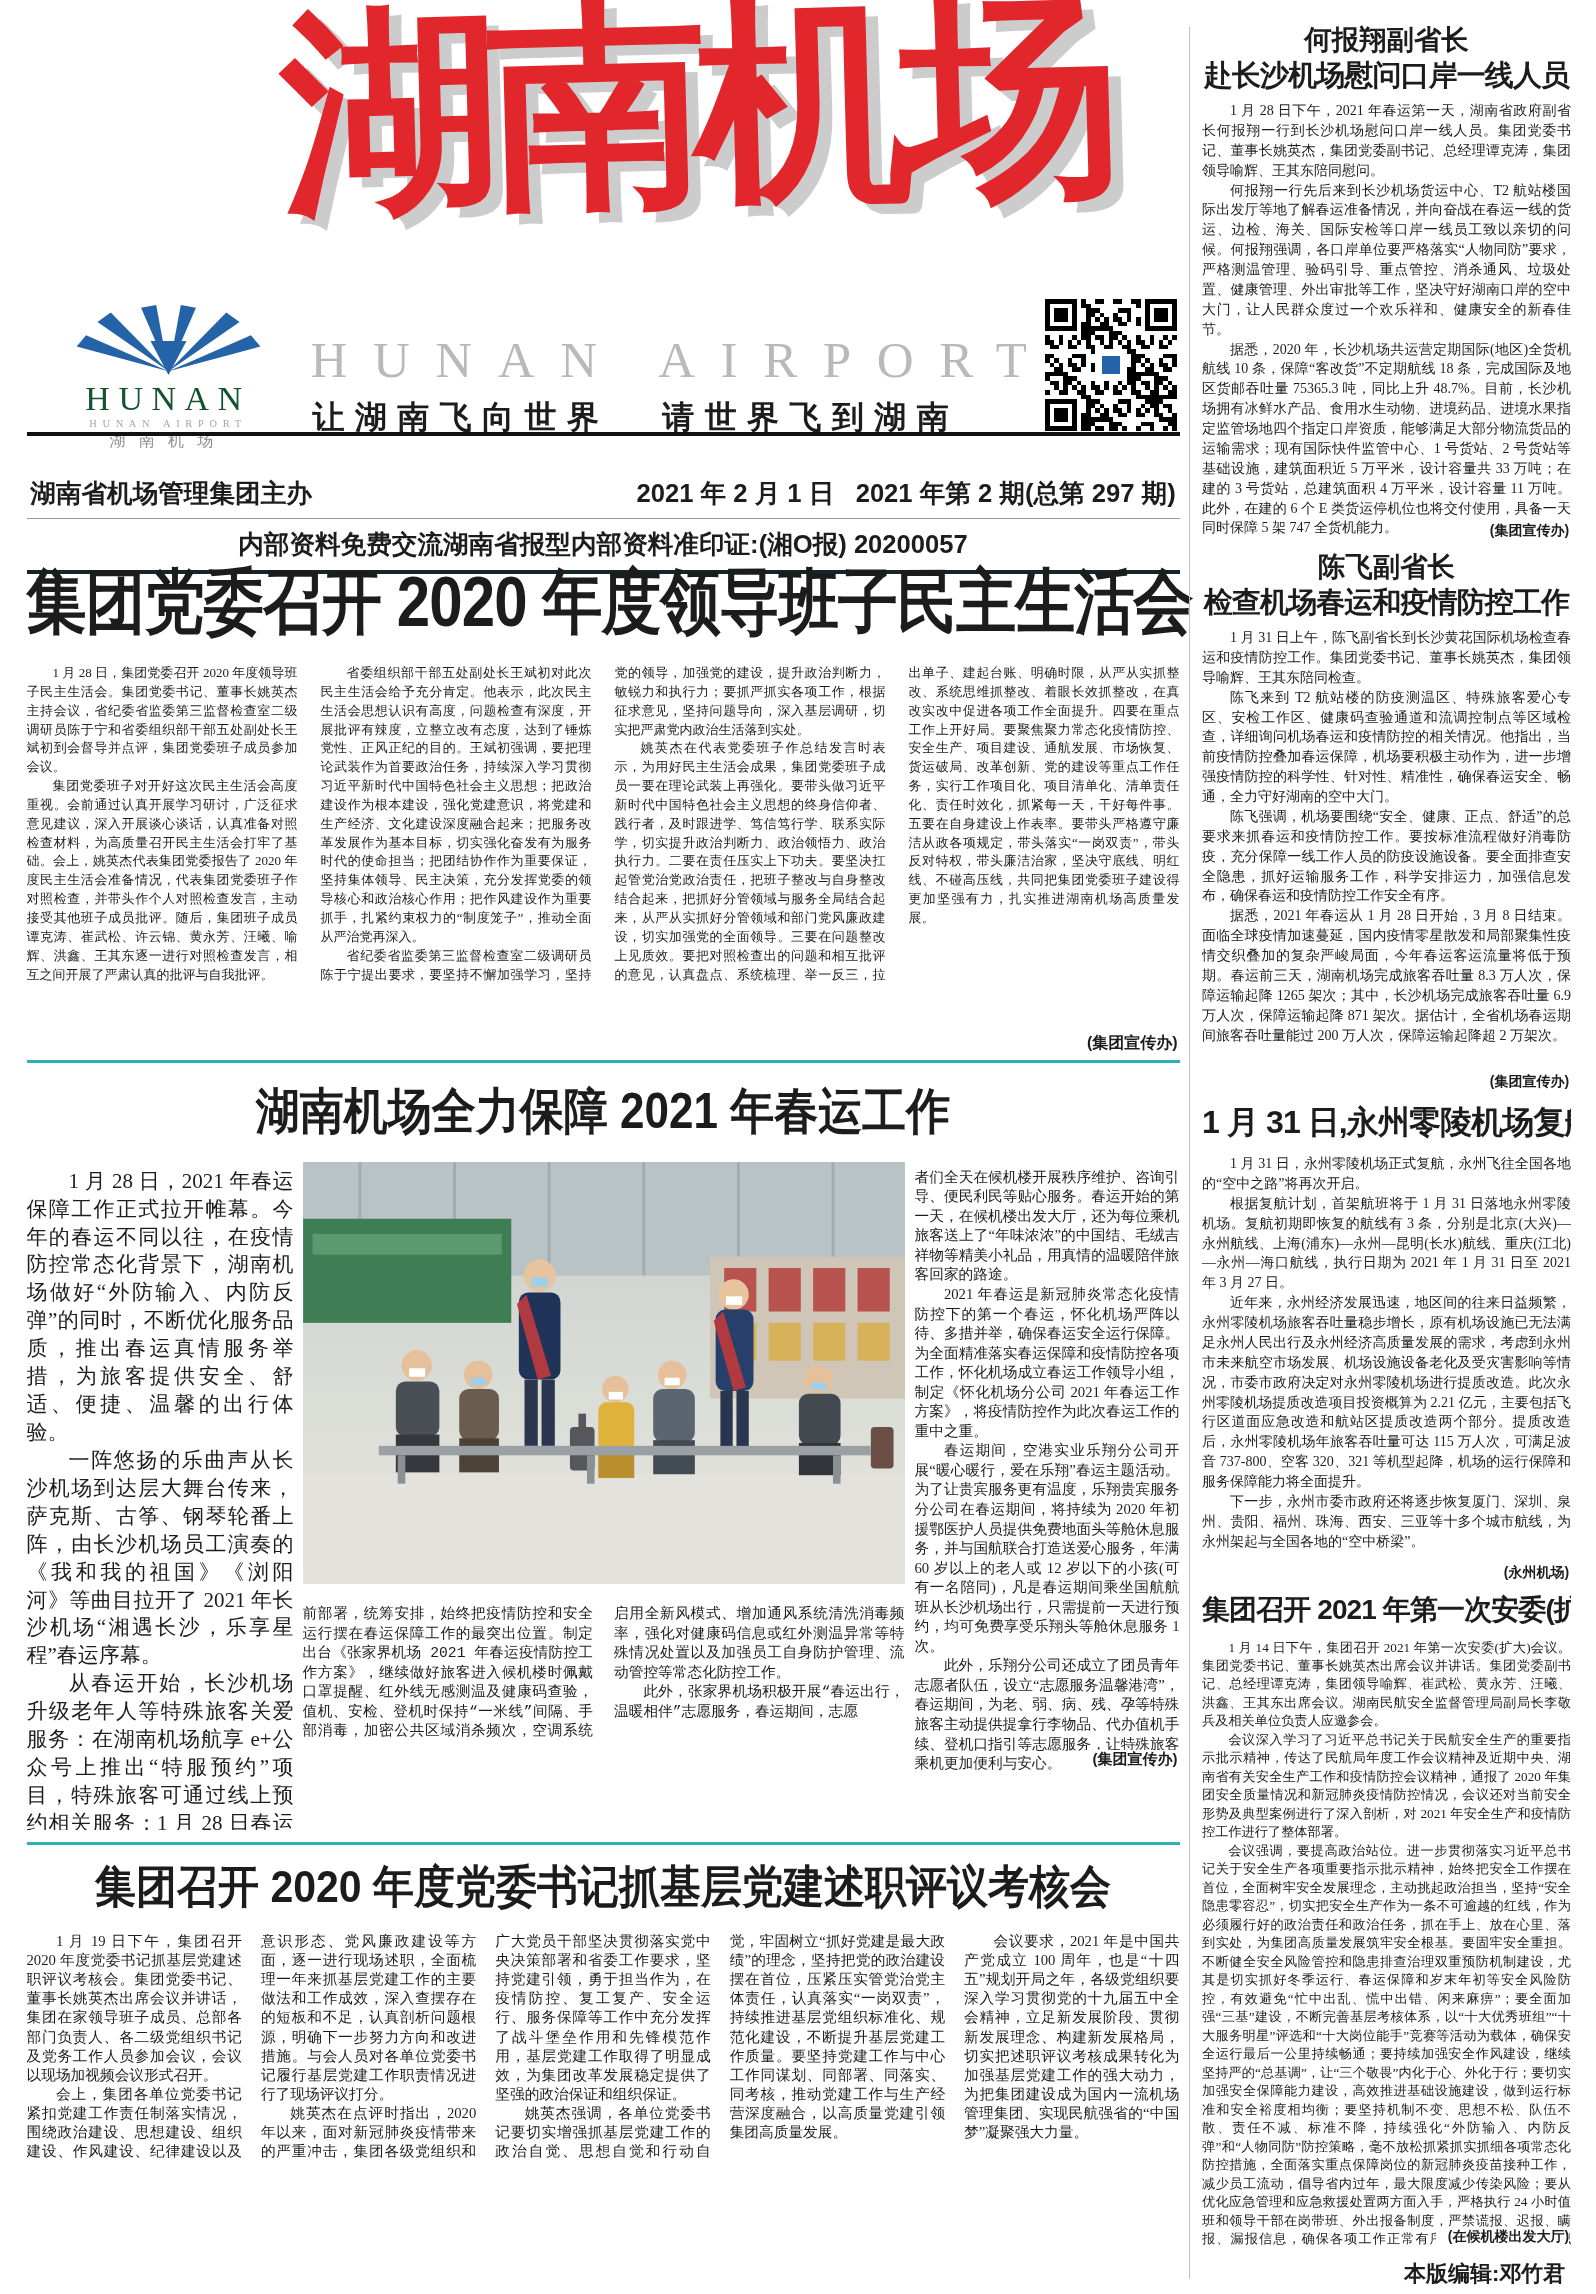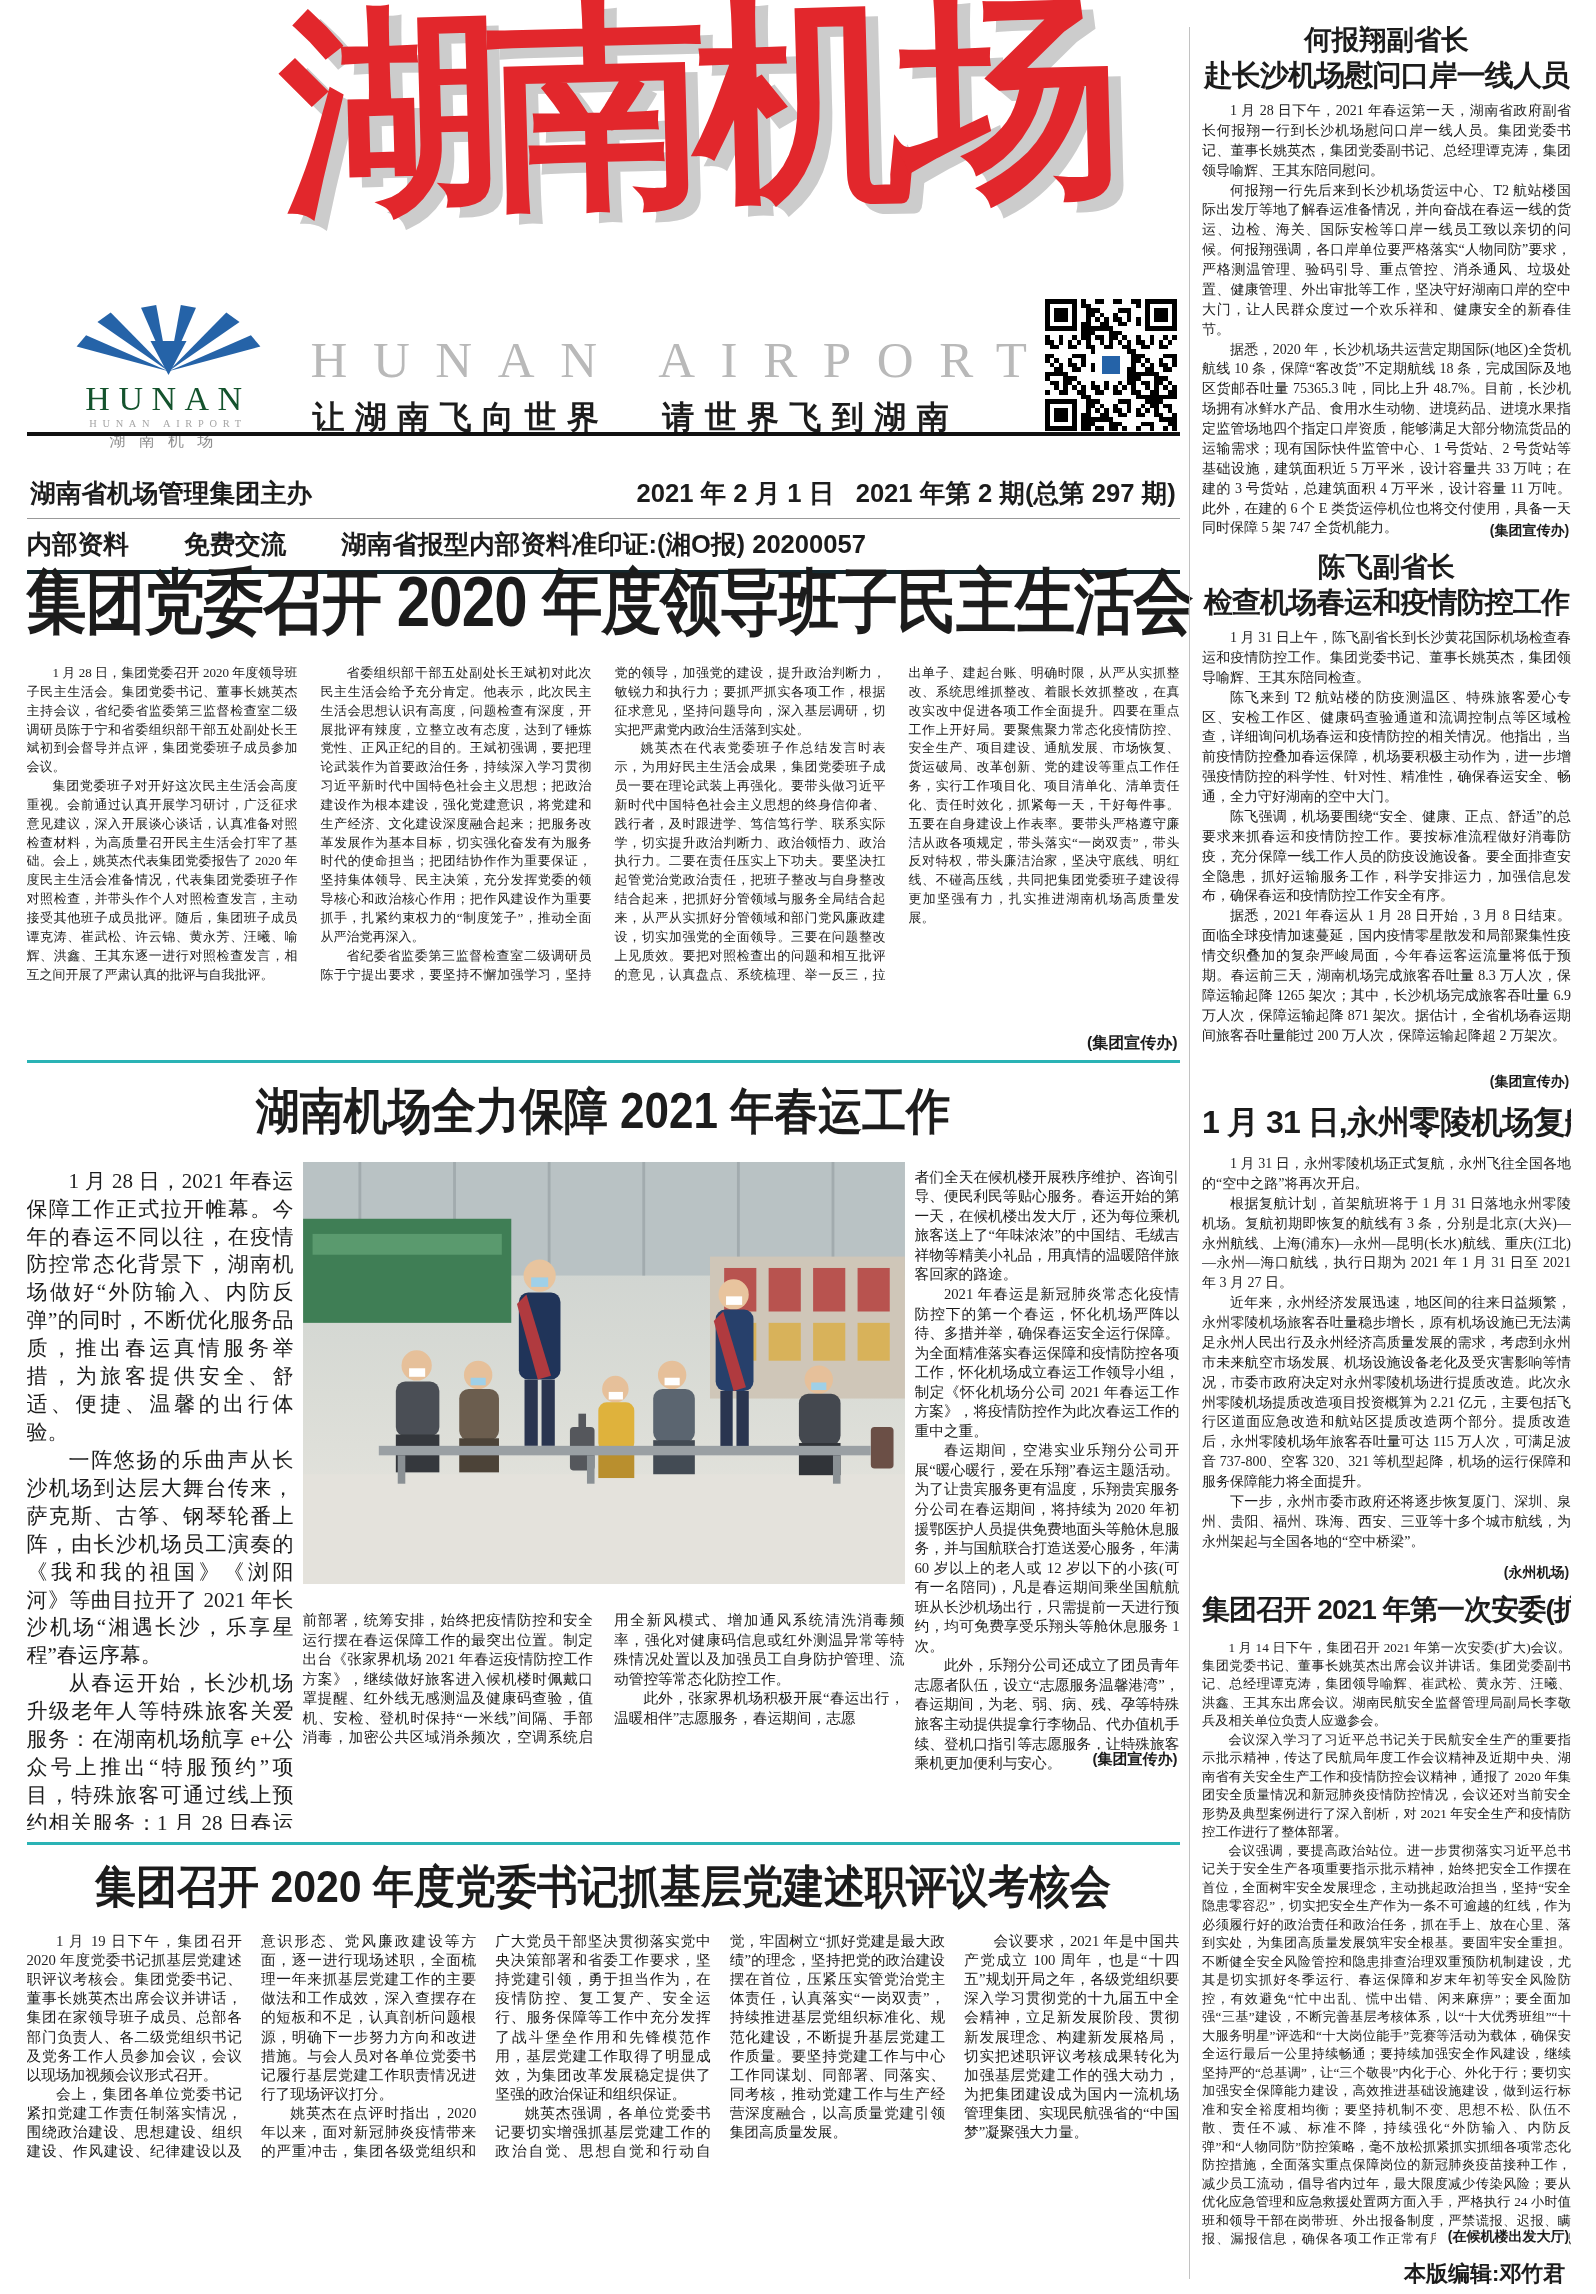--- a/index.html
+++ b/index.html
@@ -20,21 +20,21 @@
   .slogan{position:absolute;left:286px;top:377px;width:748px;font-size:32px;font-weight:bold;
           letter-spacing:10.4px;white-space:nowrap;}
   .slogan .gap{display:inline-block;width:53px;}
   .qr{position:absolute;right:1.9px;top:280px;width:134px;height:132px;}
   
   .infobar{position:absolute;left:26.5px;top:432px;width:1153px;}
   .infobar .rule-top{height:3.8px;background:#111;}
   .infobar .row1{display:flex;justify-content:space-between;align-items:center;padding:8.5px 3.8px 6.6px 3.8px;}
   .infobar .row1 span{font-size:25.6px;font-weight:bold;margin-top:32px;}
   .infobar .rule-mid{height:0.9px;background:#999;}
-  .infobar .row2{display:flex;justify-content:flex-start;gap:55px;padding:8.5px 0 7.6px 0;}
+  .infobar .row2{display:flex;justify-content:center;padding:8.5px 0 7.6px 0;}
   .infobar .row2 span{font-size:25.6px;font-weight:bold;}
   .infobar .rule-bot{height:3.8px;background:#15262b;}
   
   .attr-abs{position:absolute;right:1.9px;bottom:0;background:#fff;font-weight:bold;padding-left:11.4px;}
   p.art{margin:0;text-indent:2em;text-align:justify;}
   p.cont{text-indent:0;}
   
   .lead-head{position:absolute;left:26.5px;top:555px;width:1153px;text-align:center;
              font-size:60px;font-weight:900;letter-spacing:-0.9px;white-space:nowrap;
              transform:scaleY(1.18);transform-origin:top;}
@@ -46,22 +46,22 @@
   .lead-wrap .attr-abs{font-size:16px;}
   .rule-teal{position:absolute;left:26.5px;width:1153px;height:2.8px;background:#2ab3b5;}
   
   .spring-head{position:absolute;left:26.5px;top:1079px;width:1153px;text-align:center;
                font-size:44px;font-weight:900;white-space:nowrap;transform:scaleY(1.12);transform-origin:top;}
   .spring{position:absolute;left:26.5px;top:1162px;width:1153px;height:668px;}
   .spring .colL{position:absolute;left:0;top:5.7px;width:267px;height:662px;overflow:hidden;
                 font-family:"Liberation Serif",serif;font-size:21px;line-height:1.33;}
   .spring .mid{position:absolute;left:276px;top:0;width:602px;height:668px;}
   .spring .photo{width:602px;height:422px;background:#dfe2de;}
-  .spring .under{margin-top:24px;height:231px;overflow:hidden;column-count:2;column-gap:21px;
-                 font-family:Liberation Serif, serif;font-size:14.7px;line-height:1.33;}
+  .spring .under{margin-top:18px;height:231px;overflow:hidden;column-count:2;column-gap:21px;
+                 font-family:Liberation Mono, monospace;font-size:14.7px;line-height:1.33;}
   .spring .colR{position:absolute;left:888px;top:5.7px;width:265px;height:662px;overflow:hidden;
                 font-family:"Liberation Serif",serif;font-size:14.7px;line-height:1.33;}
   .spring .colR-wrap{position:absolute;left:888px;top:5.7px;width:265px;height:662px;}
   .spring .colR-wrap .attr-abs{bottom:61px;font-size:15px;}
   
   .review-head{position:absolute;left:26.5px;top:1857px;width:1153px;text-align:center;
                font-size:41px;font-weight:900;white-space:nowrap;transform:scaleY(1.1);transform-origin:top;}
   .review-body{position:absolute;left:26.5px;top:1932px;width:1153px;height:362px;overflow:hidden;
                column-count:5;column-gap:19px;font-family:"Liberation Serif",serif;
                font-size:14.7px;line-height:1.3;}

